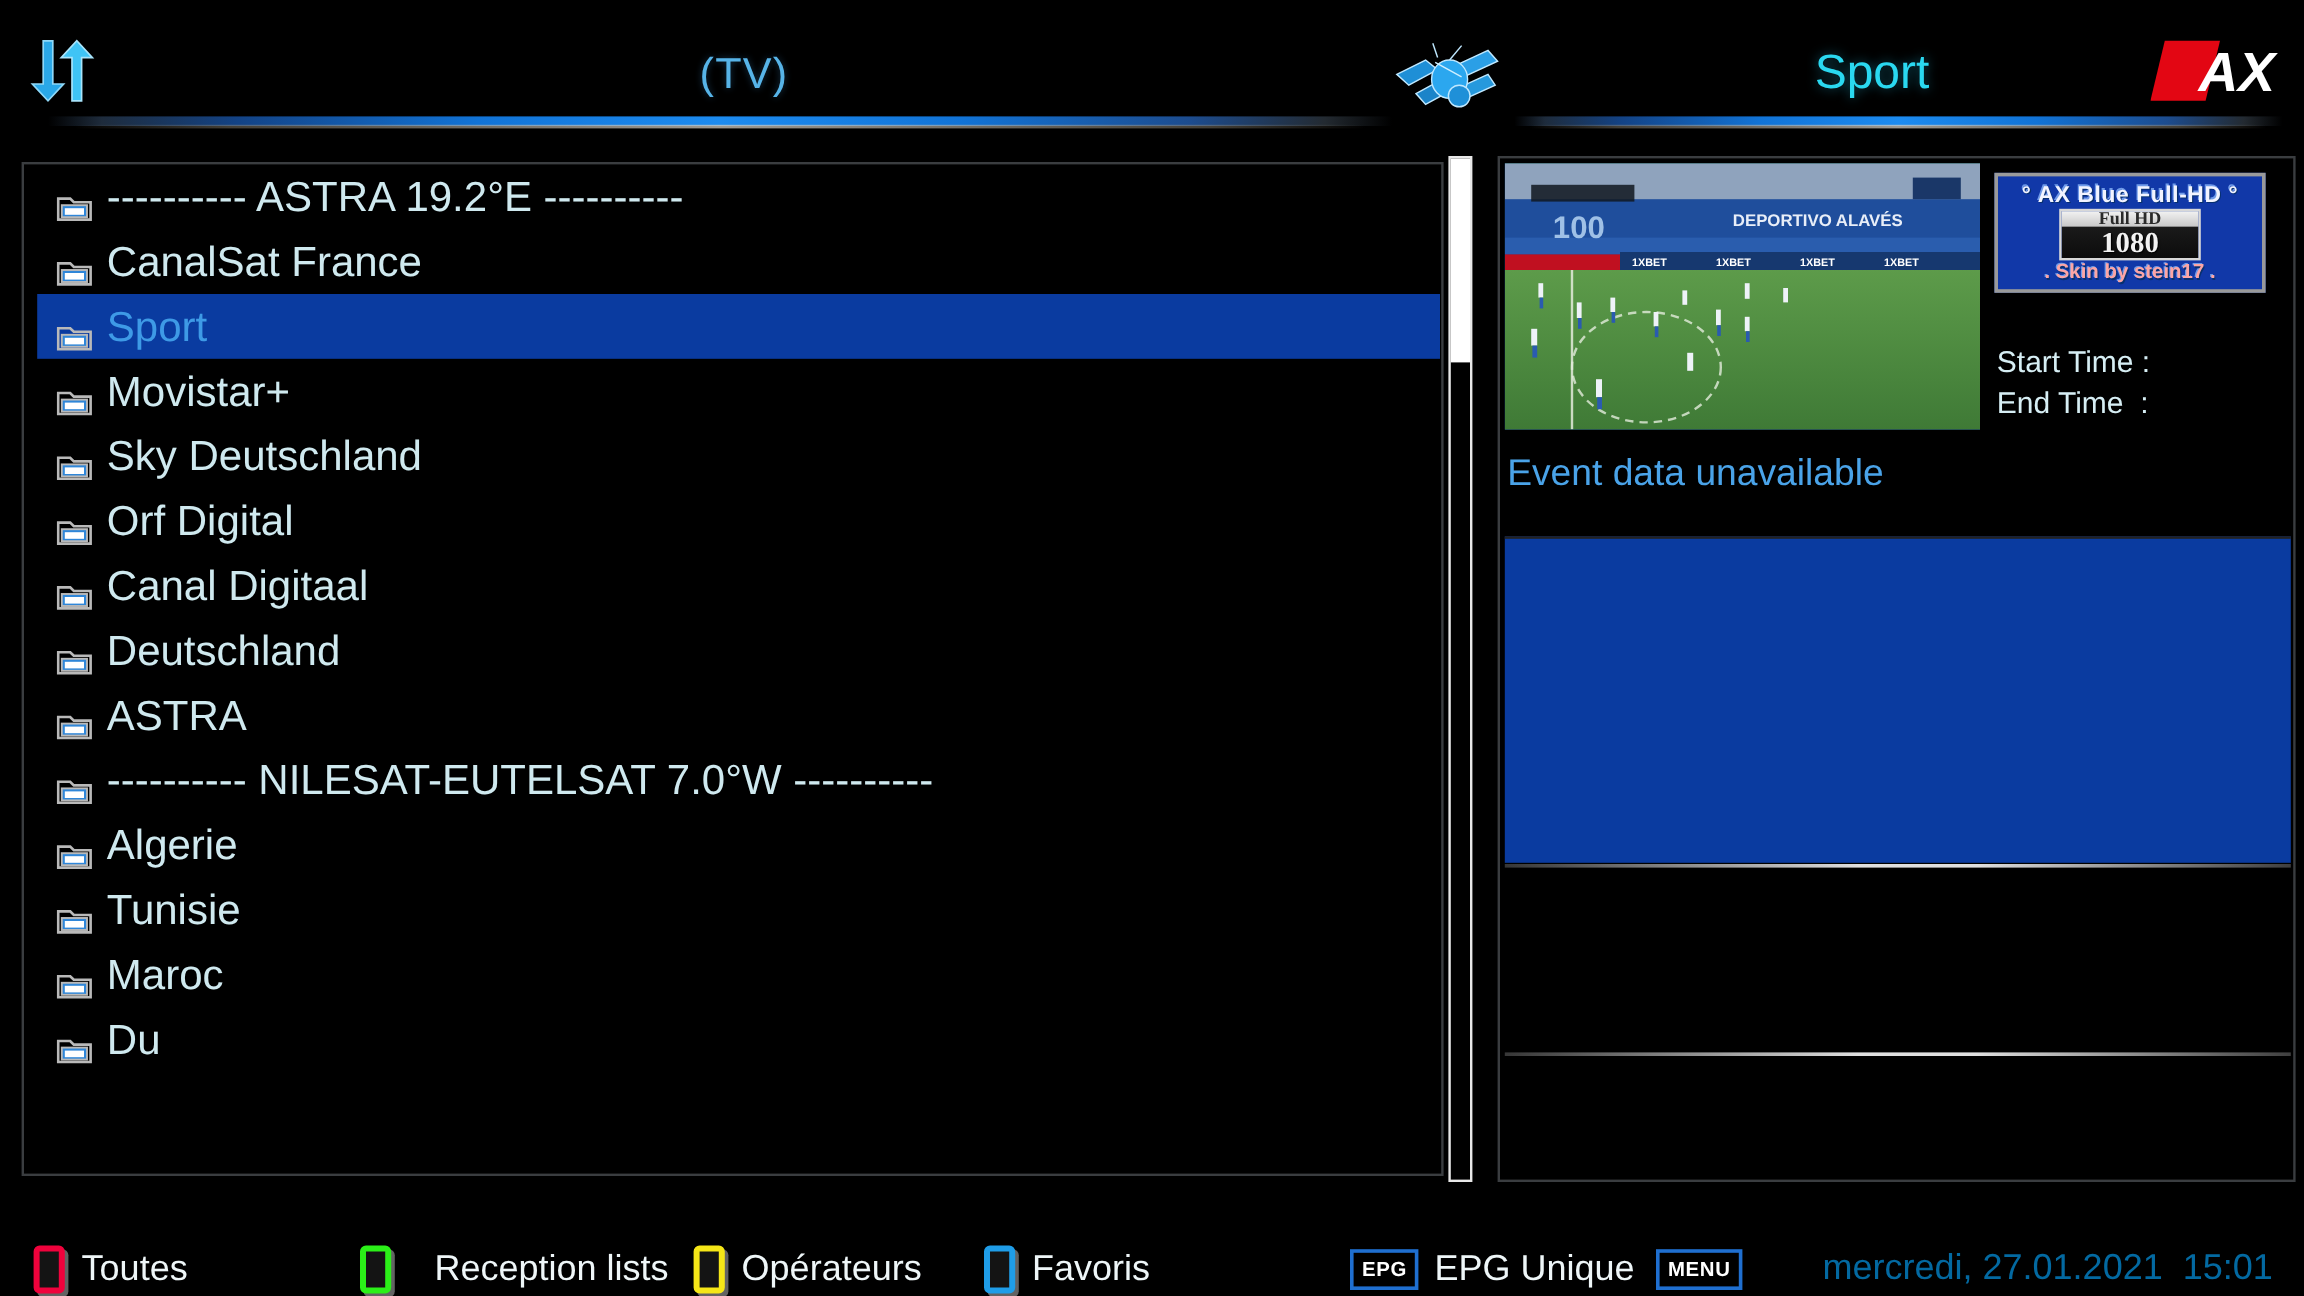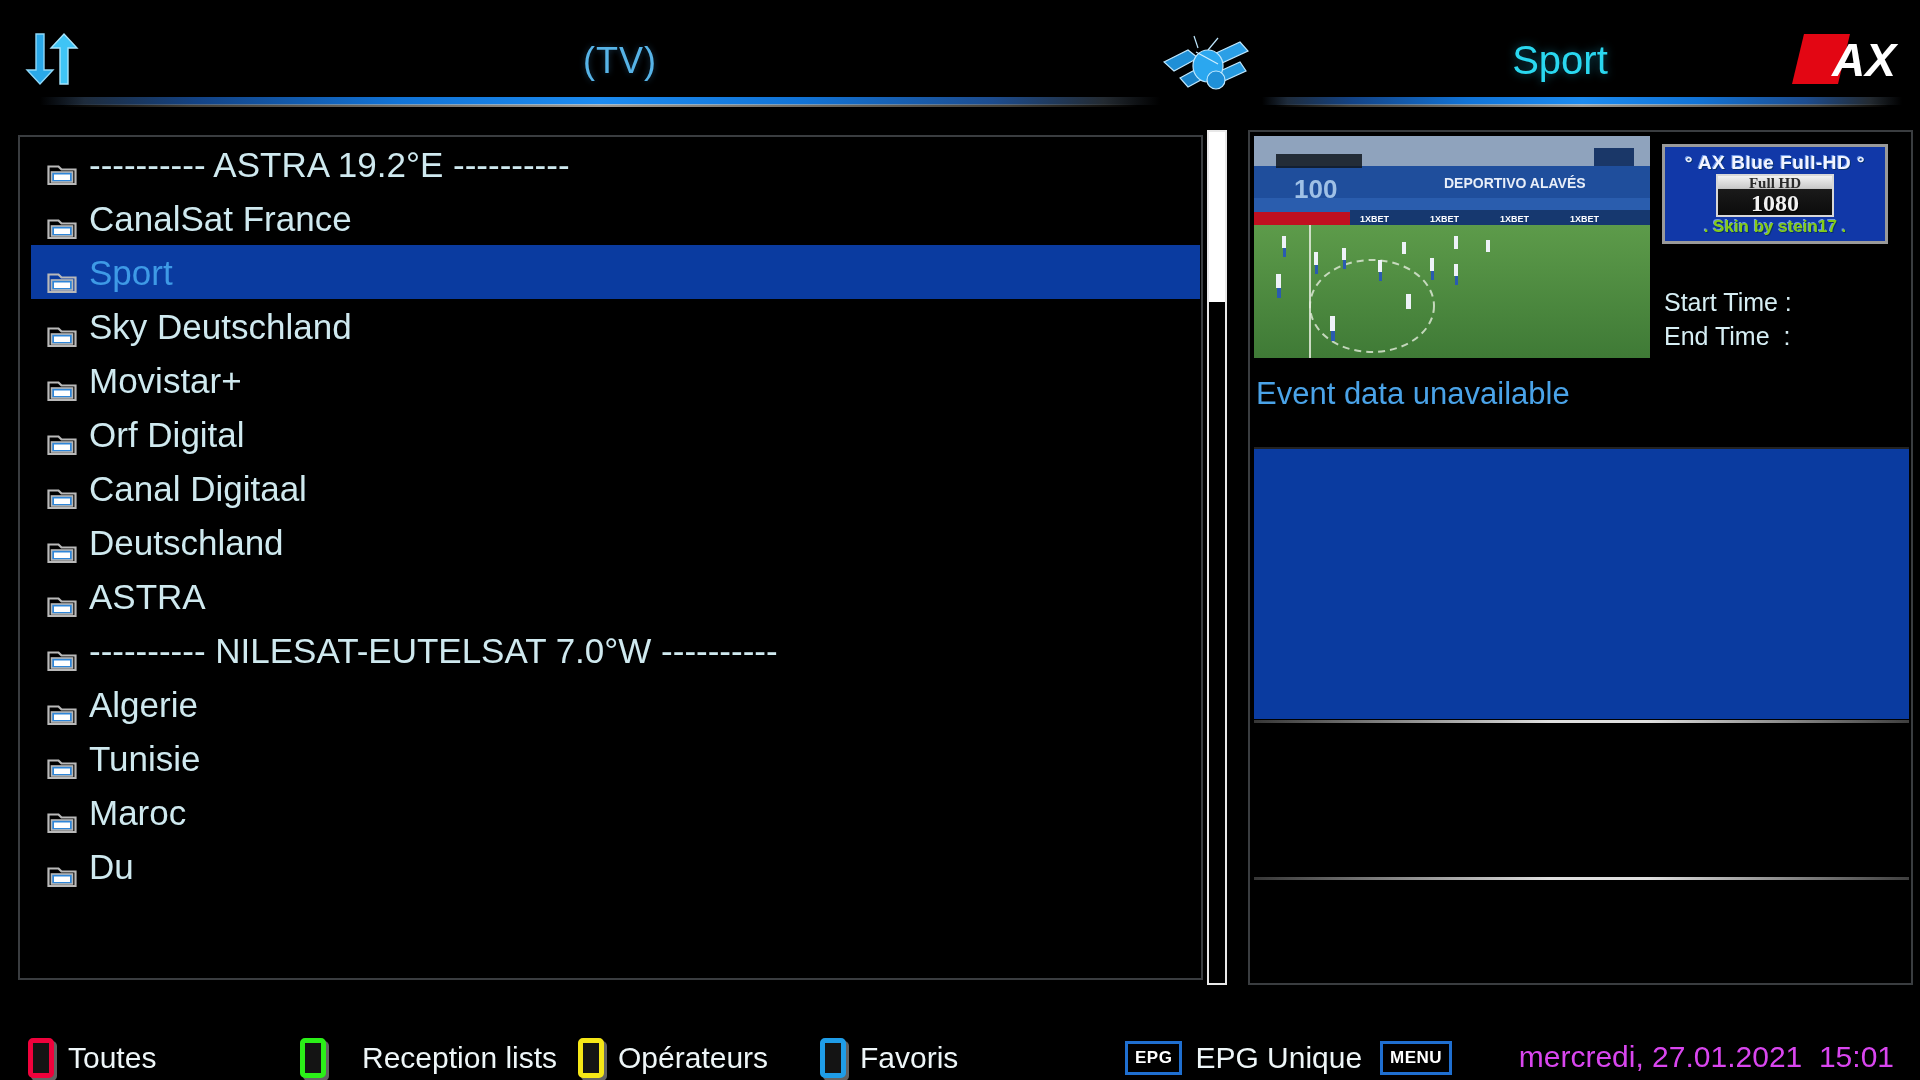--- a/index.html
+++ b/index.html
@@ -112,21 +112,21 @@
   }
   .logo-hd-a{
     font-family:"Liberation Serif", serif; font-size:15px; font-weight:bold; color:#2a2a2a;
     margin-top:-1px;
   }
   .logo-hd-b{
     font-family:"Liberation Serif", serif; font-size:24px; font-weight:bold; color:#f2f2f2;
     text-shadow:1px 1px 1px #000;
   }
   .logo-bot{
-    font-size:17px; font-weight:bold; color:#84cc16;
+    font-size:17px; font-weight:bold; color:#fca5a5;
     text-shadow:1px 1px 0 #08306f, -1px -1px 0 #6f9ae8;
   }
   .time-line{
     position:absolute; left:414px; font-size:25px; color:#d6eef4; white-space:pre;
   }
   #start-time{ top:156px; }
   #end-time{ top:190px; }
 
   #event-text{
     position:absolute; left:6px; top:244px; font-size:31px; color:#4aa3e8;
@@ -154,21 +154,21 @@
     box-shadow:3px 3px 0 rgba(180,180,180,.55);
   }
   .foot-label{ font-size:30px; color:#eef6f8; }
   .kbd{
     display:inline-flex; align-items:center; justify-content:center;
     min-width:52px; height:34px; padding:0 7px; margin-right:13px;
     border:3px solid #1f6fd0; color:#fff; font-size:17px; font-weight:bold;
     letter-spacing:.5px; background:#000;
   }
   #footer-datetime{
-    position:absolute; right:26px; top:22px; font-size:30px; color:#d946ef; white-space:pre;
+    position:absolute; right:26px; top:22px; font-size:30px; color:#0369a1; white-space:pre;
   }
 </style>
 </head>
 <body>
 
 <div id="screen">
 
   <div id="header">
 
     <div class="hdr-sort-icon">
@@ -238,29 +238,29 @@
               <rect x="7" y="12.5" width="16" height="5.5" fill="#ffffff"></rect>
             </svg></span>
           <span class="row-label">Sport</span>
         </div>
         <div class="row">
           <span class="folder-ico"><svg width="30" height="24" viewBox="0 0 30 24">
               <path d="M1.5 4.5 h10 l3 3 h14 v14.5 h-27 z" fill="none" stroke="#b9b9b9" stroke-width="2.2"></path>
               <rect x="4.5" y="10" width="21" height="10" fill="#2f86d8" stroke="#b9b9b9" stroke-width="1.6"></rect>
               <rect x="7" y="12.5" width="16" height="5.5" fill="#ffffff"></rect>
             </svg></span>
+          <span class="row-label">Movistar+</span>
+        </div>
+        <div class="row">
+          <span class="folder-ico"><svg width="30" height="24" viewBox="0 0 30 24">
+              <path d="M1.5 4.5 h10 l3 3 h14 v14.5 h-27 z" fill="none" stroke="#b9b9b9" stroke-width="2.2"></path>
+              <rect x="4.5" y="10" width="21" height="10" fill="#2f86d8" stroke="#b9b9b9" stroke-width="1.6"></rect>
+              <rect x="7" y="12.5" width="16" height="5.5" fill="#ffffff"></rect>
+            </svg></span>
           <span class="row-label">Sky Deutschland</span>
-        </div>
-        <div class="row">
-          <span class="folder-ico"><svg width="30" height="24" viewBox="0 0 30 24">
-              <path d="M1.5 4.5 h10 l3 3 h14 v14.5 h-27 z" fill="none" stroke="#b9b9b9" stroke-width="2.2"></path>
-              <rect x="4.5" y="10" width="21" height="10" fill="#2f86d8" stroke="#b9b9b9" stroke-width="1.6"></rect>
-              <rect x="7" y="12.5" width="16" height="5.5" fill="#ffffff"></rect>
-            </svg></span>
-          <span class="row-label">Movistar+</span>
         </div>
         <div class="row">
           <span class="folder-ico"><svg width="30" height="24" viewBox="0 0 30 24">
               <path d="M1.5 4.5 h10 l3 3 h14 v14.5 h-27 z" fill="none" stroke="#b9b9b9" stroke-width="2.2"></path>
               <rect x="4.5" y="10" width="21" height="10" fill="#2f86d8" stroke="#b9b9b9" stroke-width="1.6"></rect>
               <rect x="7" y="12.5" width="16" height="5.5" fill="#ffffff"></rect>
             </svg></span>
           <span class="row-label">Orf Digital</span>
         </div>
         <div class="row">

